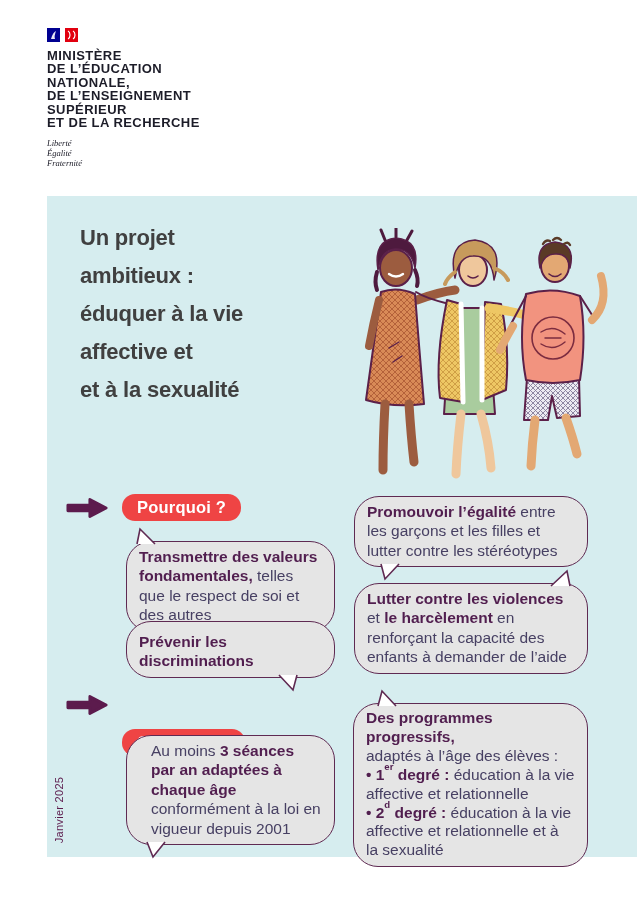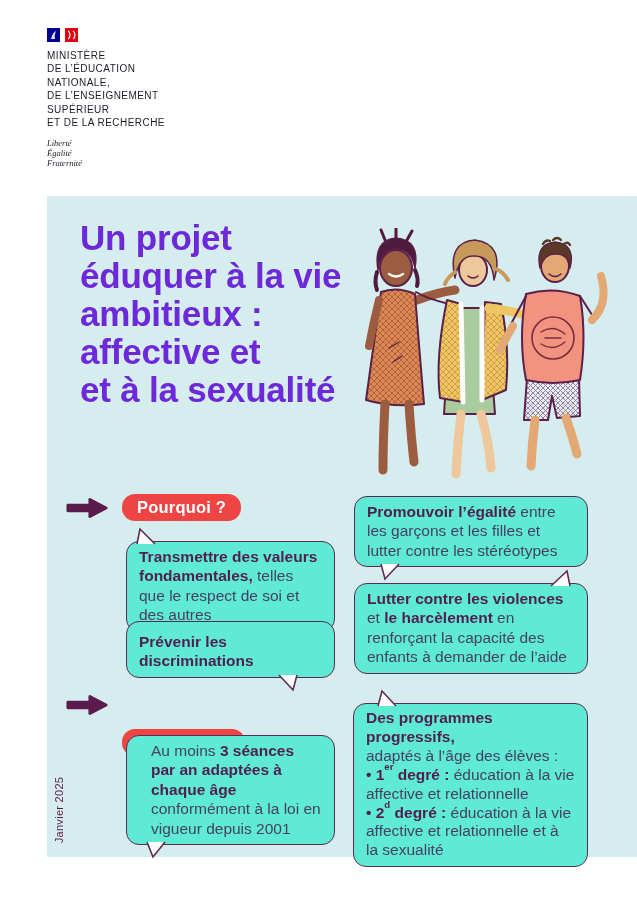--- a/index.html
+++ b/index.html
@@ -2,42 +2,42 @@
 <html lang="fr"><head>
 <meta charset="utf-8">
 <style>
   html,body{margin:0;padding:0;background:#ffffff;}
   body{font-family:"Liberation Sans","DejaVu Sans",sans-serif;}
   #page{position:relative;width:637px;height:906px;background:#ffffff;overflow:hidden;}
 
   
   #gov{position:absolute;left:47px;top:28px;color:#1c1c28;}
   #flag{display:block;margin-bottom:7px;}
-  .gov-line{font-weight:normal;font-size:10px;line-height:13.4px;letter-spacing:.45px;color:#1c1c28;}
+  .gov-line{font-weight:bold;font-size:13px;line-height:13.4px;letter-spacing:.45px;color:#1c1c28;}
   #motto{margin-top:9px;}
   .motto-line{font-family:"Liberation Serif","DejaVu Serif",serif;font-style:italic;font-size:8.5px;line-height:10px;color:#1c1c28;}
 
   
   #panel{position:absolute;left:47px;top:196px;width:590px;height:661px;background:#d6edef;}
 
   #title{position:absolute;left:80px;top:219px;width:300px;}
-  .title-line{font-weight:bold;font-size:35px;line-height:38px;letter-spacing:-.2px;color:#6d28d9;}
+  .title-line{font-weight:bold;font-size:22px;line-height:38px;letter-spacing:-.2px;color:#404040;}
 
   
   #date{position:absolute;left:23px;top:804px;width:72px;text-align:center;
         transform:rotate(-90deg);font-size:11px;letter-spacing:.3px;color:#5c1b4d;font-weight:500;}
 
   
   .arrow{position:absolute;width:42px;height:22px;}
   .badge{position:absolute;background:#ef4444;color:#ffffff;font-weight:bold;font-size:16.5px;
          line-height:27px;height:27px;padding:0 15px;border-radius:13px;letter-spacing:.2px;}
 
   
-  .bubble{position:absolute;box-sizing:border-box;background:#5eead4;border:1.5px solid #5f2a52;
-          border-radius:13px;padding:5px 12px 6px 12px;font-size:15.5px;line-height:19.4px;color:#474063;}
+  .bubble{position:absolute;box-sizing:border-box;background:#e5e5e5;border:1.5px solid #5f2a52;
+          border-radius:25px;padding:5px 12px 6px 12px;font-size:15.5px;line-height:19.4px;color:#474063;}
   .bubble .b{font-weight:bold;color:#511e4f;}
   .bubble sup{font-size:.62em;position:relative;top:-.35em;line-height:0;}
   .tail{position:absolute;width:23px;height:18px;overflow:visible;}
   .tail-top{top:-15px;}
   .tail-bottom{bottom:-15px;}
 
   svg{display:block;}
 </style>
 </head>
 <body>
@@ -64,22 +64,22 @@
       <div class="motto-line">Liberté</div>
       <div class="motto-line">Égalité</div>
       <div class="motto-line">Fraternité</div>
     </div>
   </div>
 
   <div id="panel"></div>
 
   <div id="title">
     <div class="title-line">Un projet</div>
+    <div class="title-line">ambitieux :</div>
     <div class="title-line">éduquer à la vie</div>
-    <div class="title-line">ambitieux :</div>
     <div class="title-line">affective et</div>
     <div class="title-line">et à la sexualité</div>
   </div>
 
   <svg style="position:absolute;left:323px;top:228px;" width="296" height="252" viewBox="0 0 296 252" stroke-linecap="round" stroke-linejoin="round">
     <defs>
       <pattern id="xhO" width="6" height="6" patternUnits="userSpaceOnUse">
         <rect width="6" height="6" fill="#d98a57"></rect>
         <path d="M0,6 L6,0 M0,0 L6,6" stroke="#b4613a" stroke-width="1"></path>
       </pattern>

